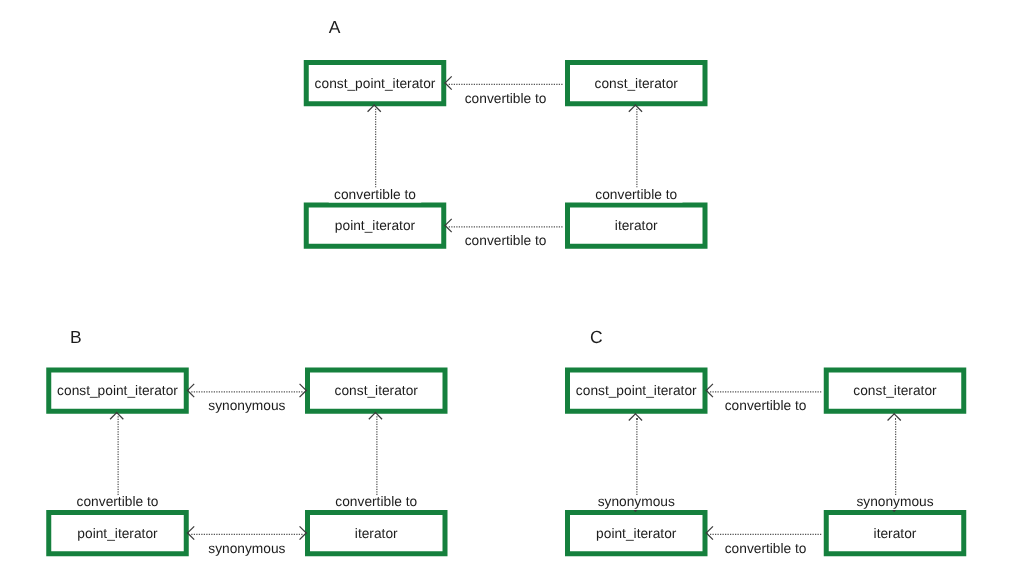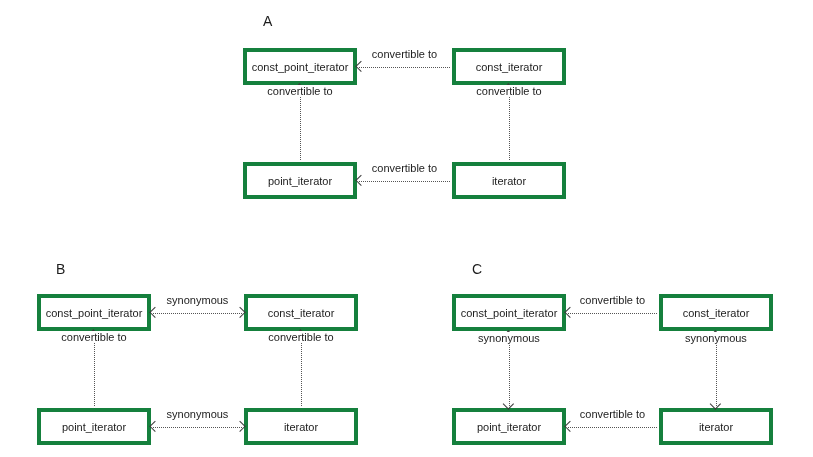--- a/index.html
+++ b/index.html
@@ -27,21 +27,21 @@
     display: flex;
     align-items: center;
     justify-content: center;
     font-size: 11px;
     color: #1c1c1c;
     white-space: nowrap;
   }
   .conn {
     position: absolute;
     display: flex;
-    align-items: flex-start;
+    align-items: flex-end;
     justify-content: center;
   }
   .conn .line-h {
     position: absolute;
     left: 2px; right: 2px; top: 50%;
     border-top: 1px dotted #555;
     height: 0;
   }
   .conn .line-v {
     position: absolute;

